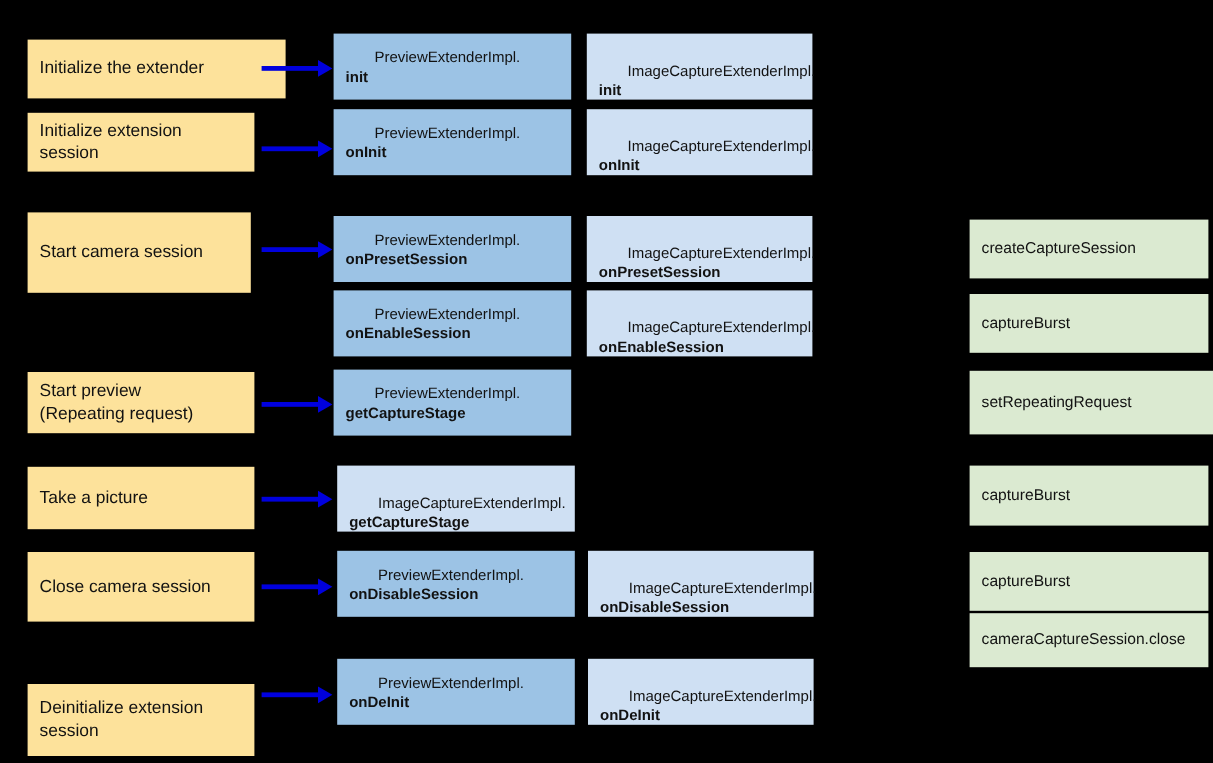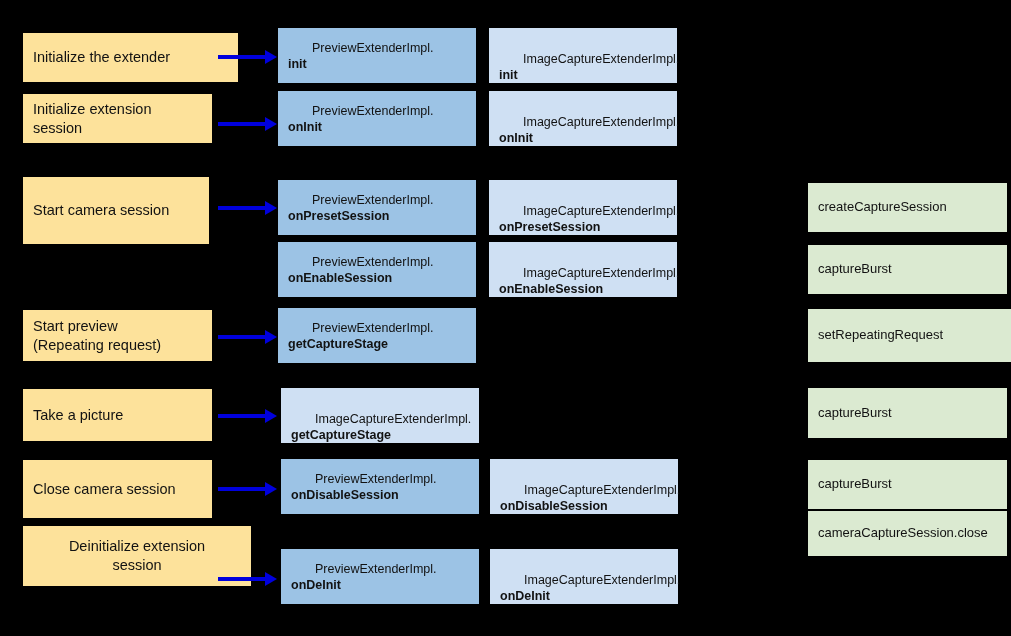--- a/index.html
+++ b/index.html
@@ -102,21 +102,21 @@
   </div>
 
   <div class="box stage" style="left:23px; top:389px; width:189px; height:52px;">
     <span class="single">Take a picture</span>
   </div>
 
   <div class="box stage" style="left:23px; top:460px; width:189px; height:58px;">
     <span class="single">Close camera session</span>
   </div>
 
-  <div class="box stage" style="left:23px; top:526px; width:228px; height:60px;text-align:center;">
+  <div class="box stage" style="left:23px; top:570px; width:189px; height:60px;">
     <span class="single">Deinitialize extension
 session</span>
   </div>
 
   <div class="arrow" style="left:218px; top:55px;  width:48px;"></div>
   <div class="arrow" style="left:218px; top:122px; width:48px;"></div>
   <div class="arrow" style="left:218px; top:206px; width:48px;"></div>
   <div class="arrow" style="left:218px; top:335px; width:48px;"></div>
   <div class="arrow" style="left:218px; top:414px; width:48px;"></div>
   <div class="arrow" style="left:218px; top:487px; width:48px;"></div>

